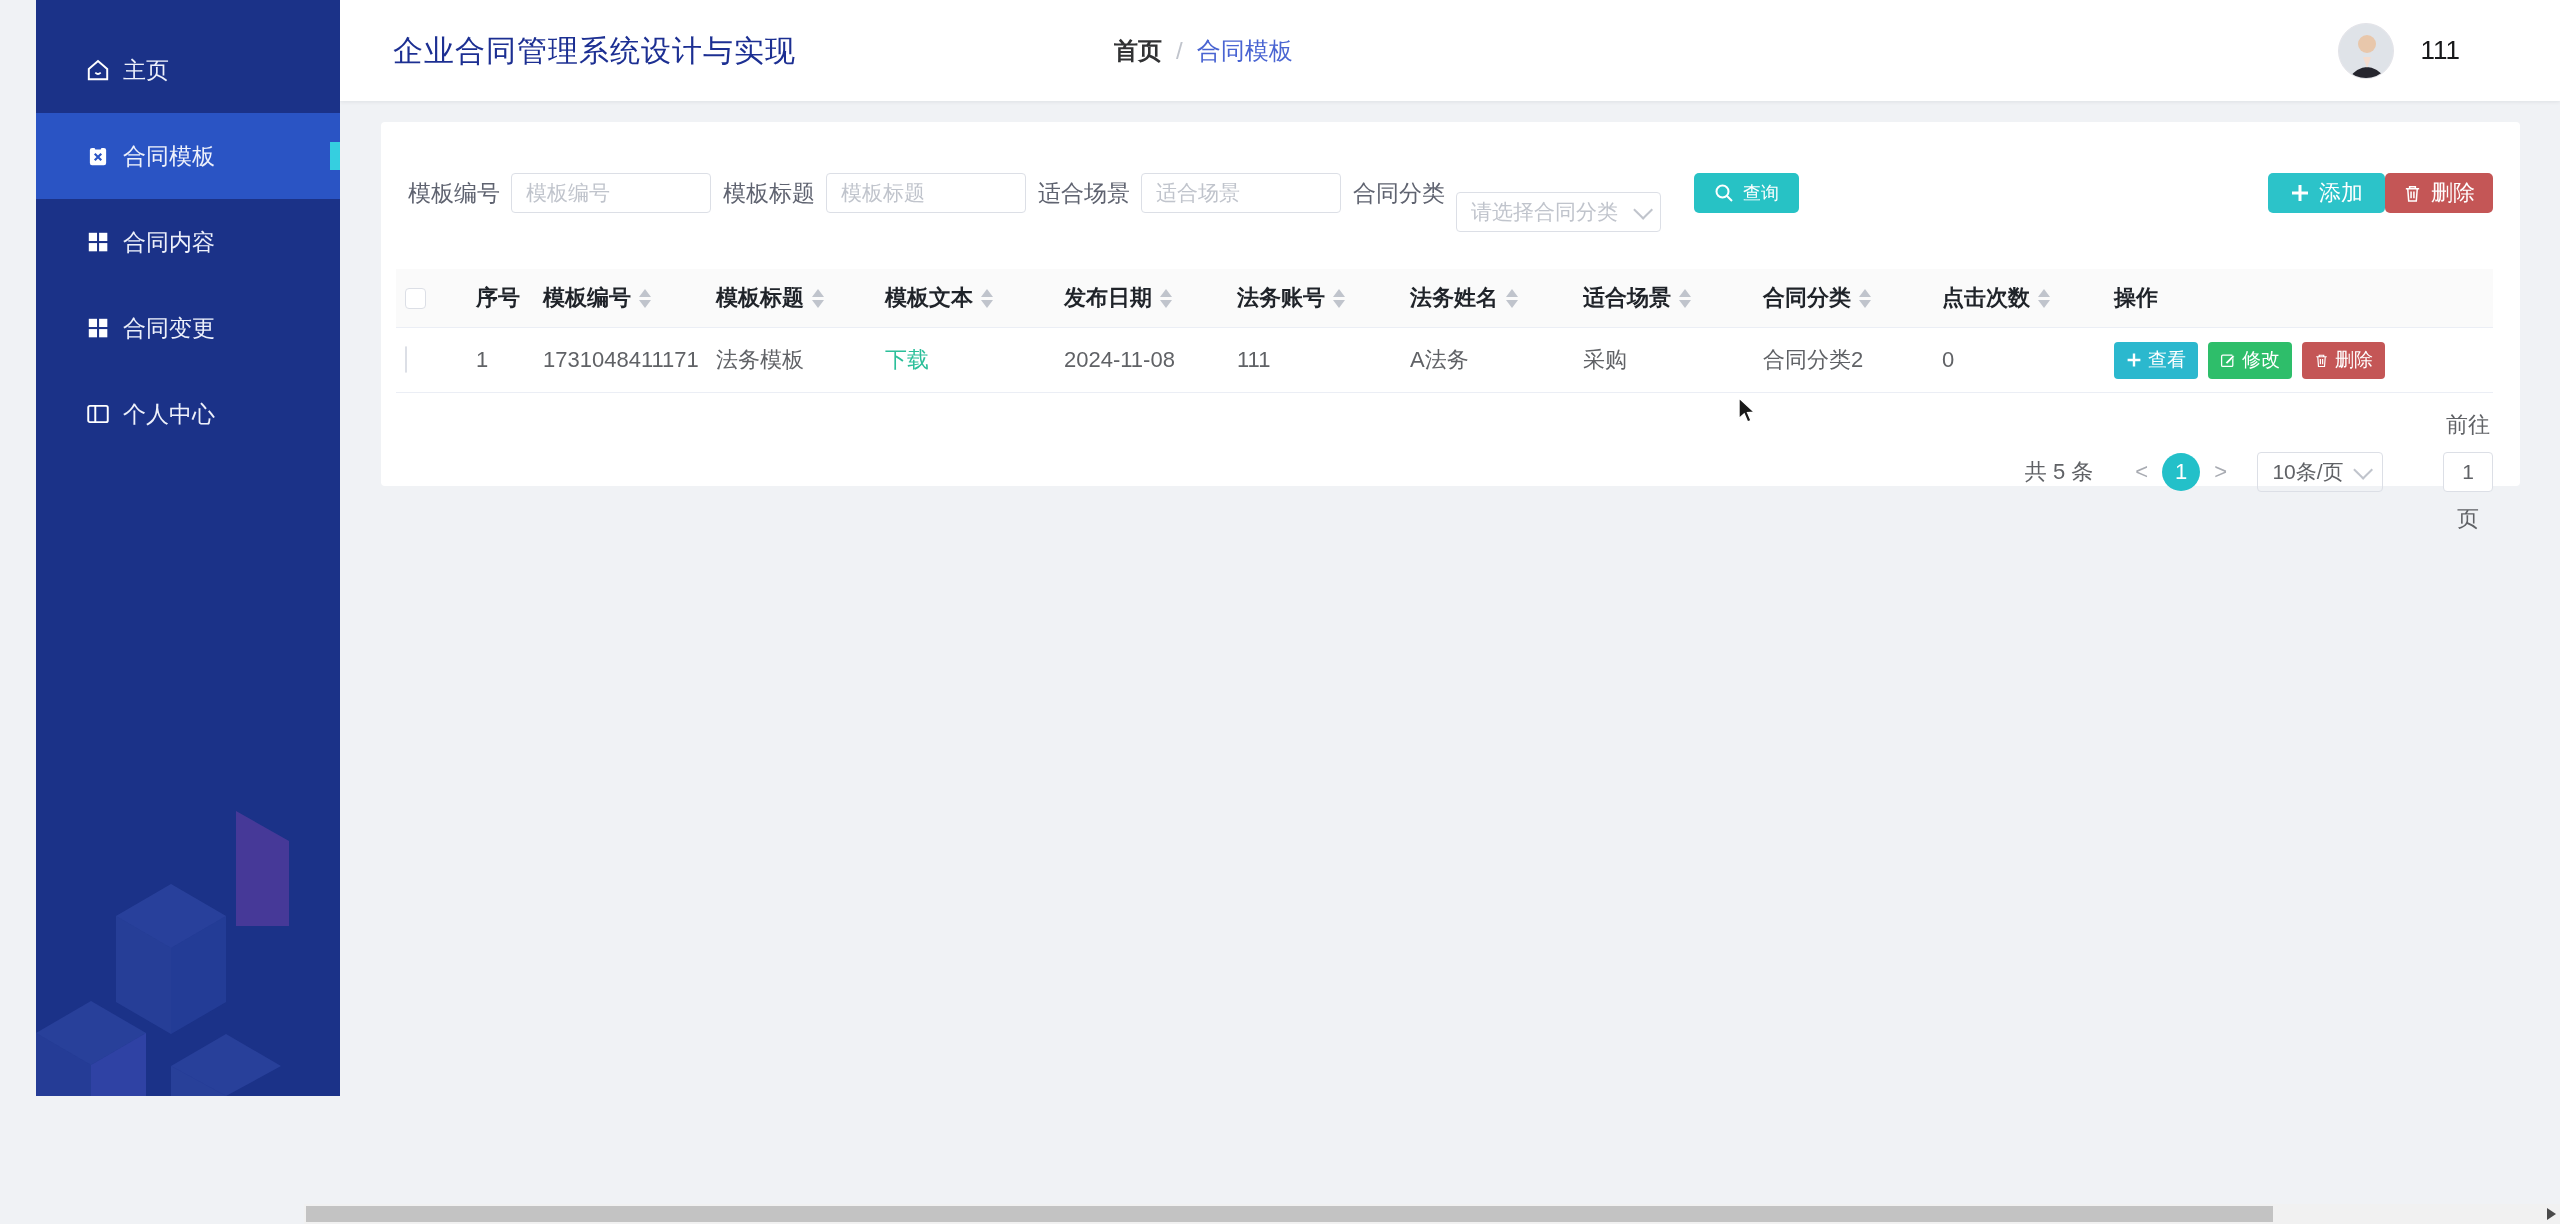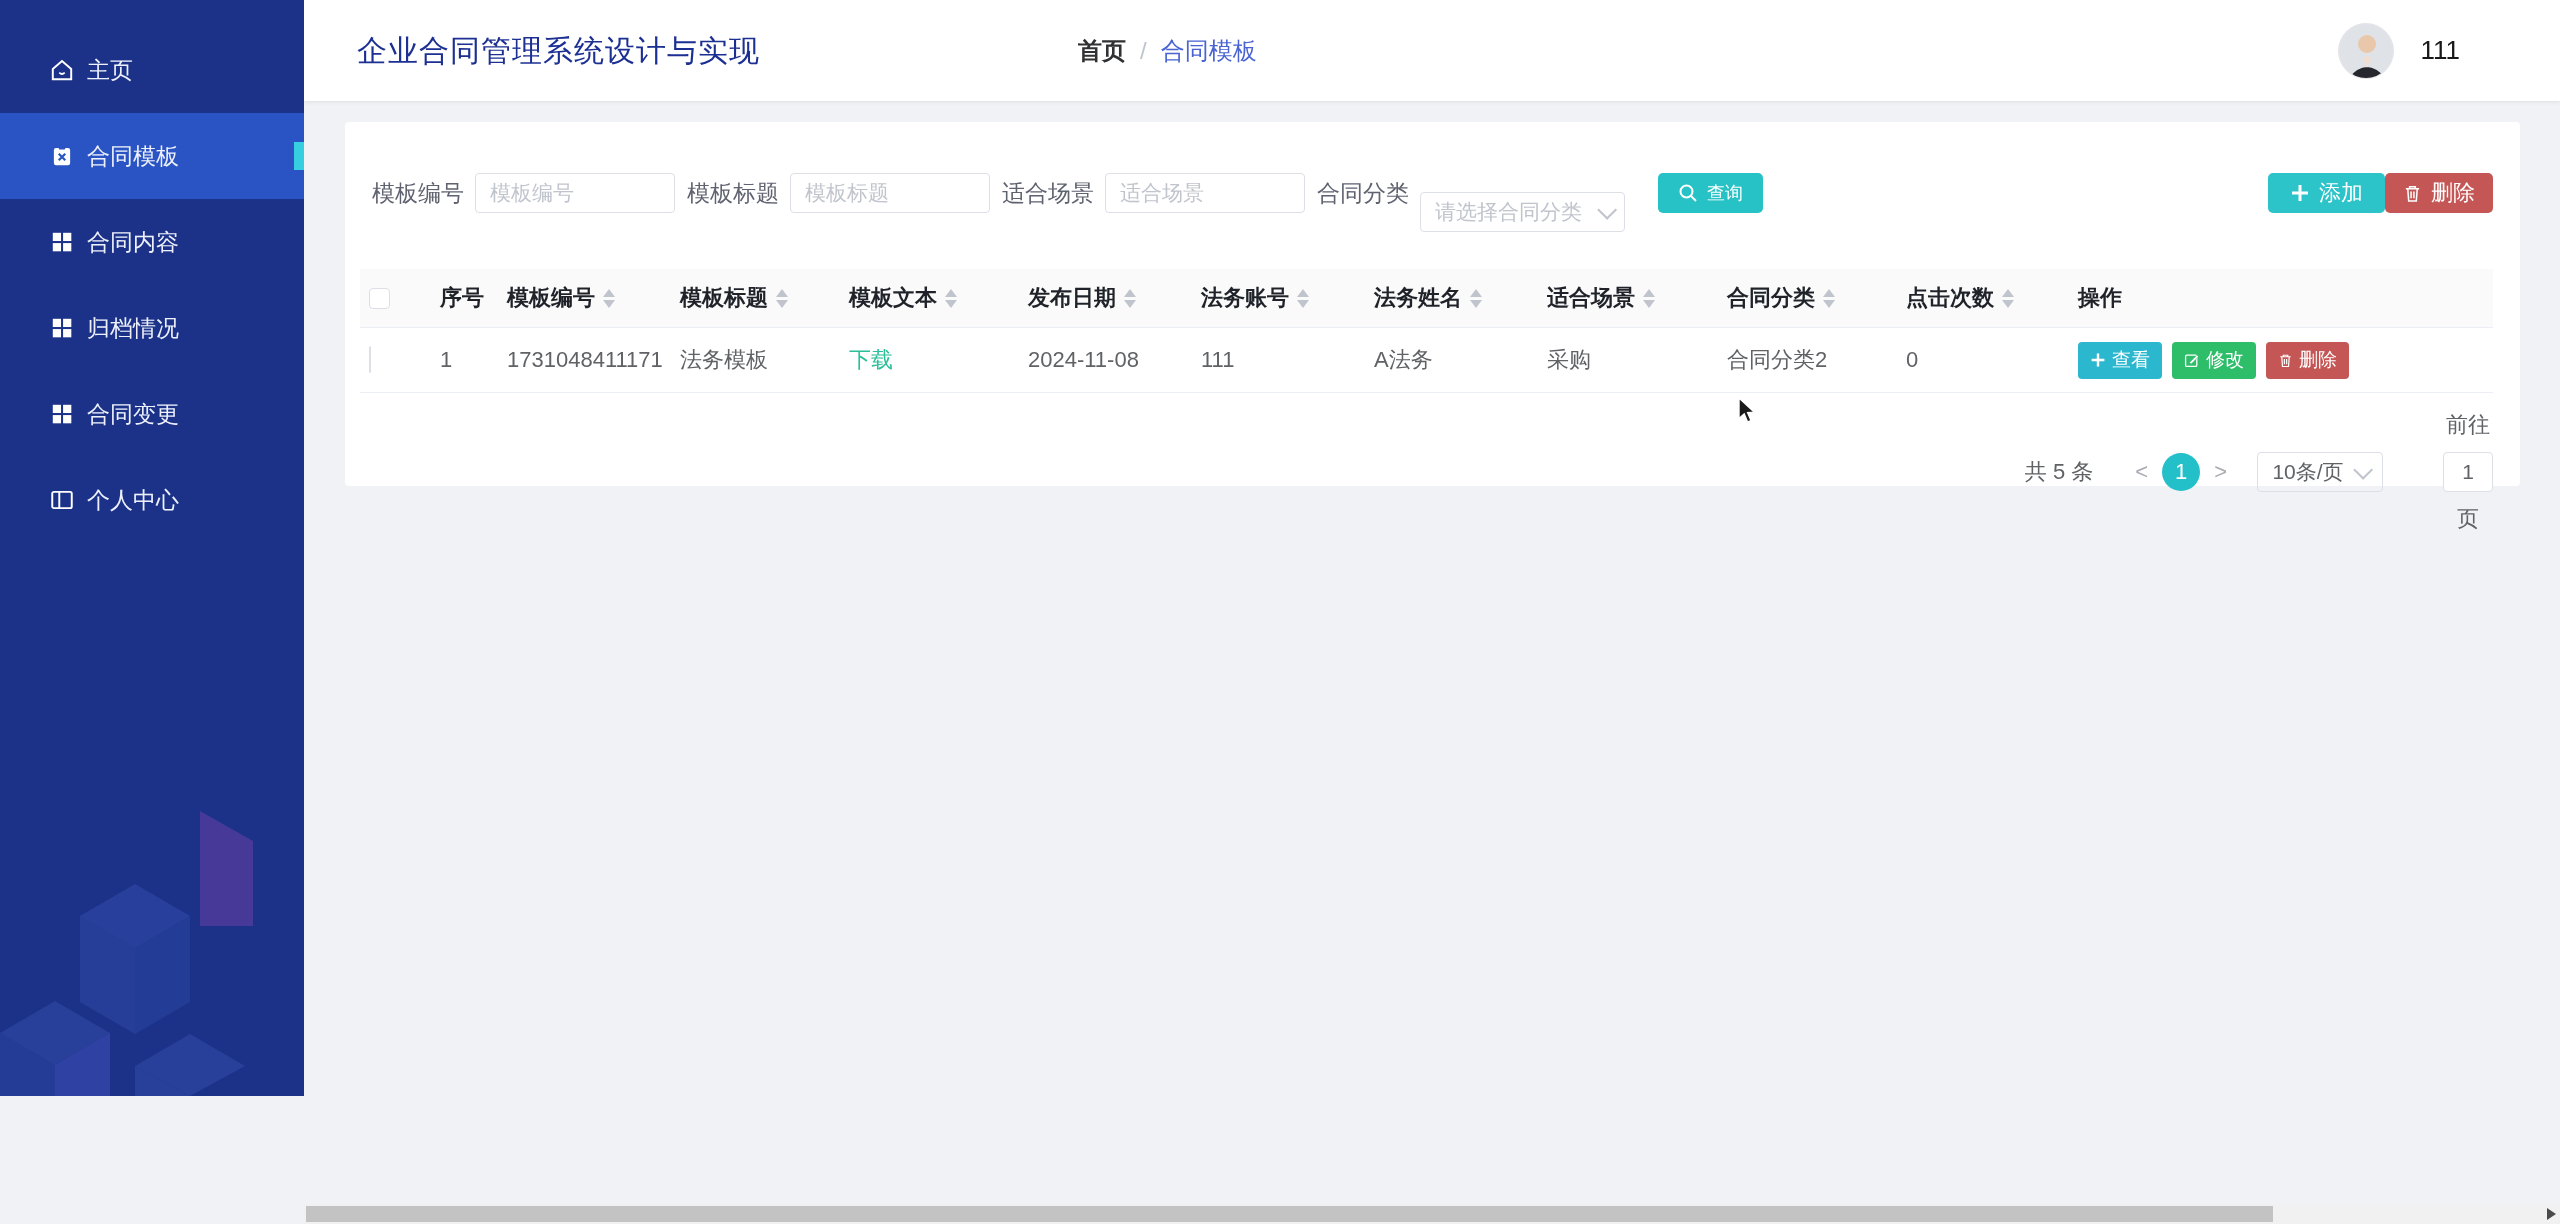--- a/index.html
+++ b/index.html
@@ -1,19 +1,19 @@
 <!DOCTYPE html>
 <html><head>
 <meta charset="utf-8">
 <style>
   * { margin:0; padding:0; box-sizing:border-box; }
   html,body { width:2560px; height:1224px; overflow:hidden; }
   body { font-family:"Liberation Sans","DejaVu Sans",sans-serif; background:#f0f2f5; position:relative; }
 
-  .app { display:flex; width:2560px; height:1096px; }
+  .app { display:flex; width:2560px; height:1096px;padding-left:36px; }
 
   
   .sidebar { width:304px; background:#1b3288; color:#fff; position:relative; flex-shrink:0; z-index:5; overflow:hidden; }
   .menu { padding-top:27px; }
   .menu-item { height:86px; display:flex; align-items:center; padding-left:49px; cursor:pointer; position:relative; font-size:23px; color:#eef1fb; }
   .menu-item .micon { width:26px; height:26px; margin-right:12px; display:inline-flex; }
   .menu-item.active { background:#2a54c4; }
   .menu-item.active .indicator { position:absolute; right:0; top:50%; transform:translateY(-50%); width:10px; height:28px; background:#35cfe0; }
   .deco { position:absolute; bottom:0; left:0; width:304px; height:320px; pointer-events:none; }
 
@@ -110,31 +110,20 @@
       <div class="menu-item">
         <span class="micon">
           <svg viewBox="0 0 24 24" width="26" height="26">
               <rect x="3.5" y="3.5" width="7.6" height="7.6" fill="#fff"></rect>
               <rect x="13" y="3.5" width="7.6" height="7.6" fill="#fff"></rect>
               <rect x="3.5" y="13" width="7.6" height="7.6" fill="#fff"></rect>
               <rect x="13" y="13" width="7.6" height="7.6" fill="#fff"></rect>
             </svg>
         </span>
         <span>合同内容</span>
-      </div>
-      <div class="menu-item">
-        <span class="micon">
-          <svg viewBox="0 0 24 24" width="26" height="26">
-              <rect x="3.5" y="3.5" width="7.6" height="7.6" fill="#fff"></rect>
-              <rect x="13" y="3.5" width="7.6" height="7.6" fill="#fff"></rect>
-              <rect x="3.5" y="13" width="7.6" height="7.6" fill="#fff"></rect>
-              <rect x="13" y="13" width="7.6" height="7.6" fill="#fff"></rect>
-            </svg>
-        </span>
-        <span>归档情况</span>
       </div>
       <div class="menu-item">
         <span class="micon">
           <svg viewBox="0 0 24 24" width="26" height="26">
               <rect x="3.5" y="3.5" width="7.6" height="7.6" fill="#fff"></rect>
               <rect x="13" y="3.5" width="7.6" height="7.6" fill="#fff"></rect>
               <rect x="3.5" y="13" width="7.6" height="7.6" fill="#fff"></rect>
               <rect x="13" y="13" width="7.6" height="7.6" fill="#fff"></rect>
             </svg>
         </span>

